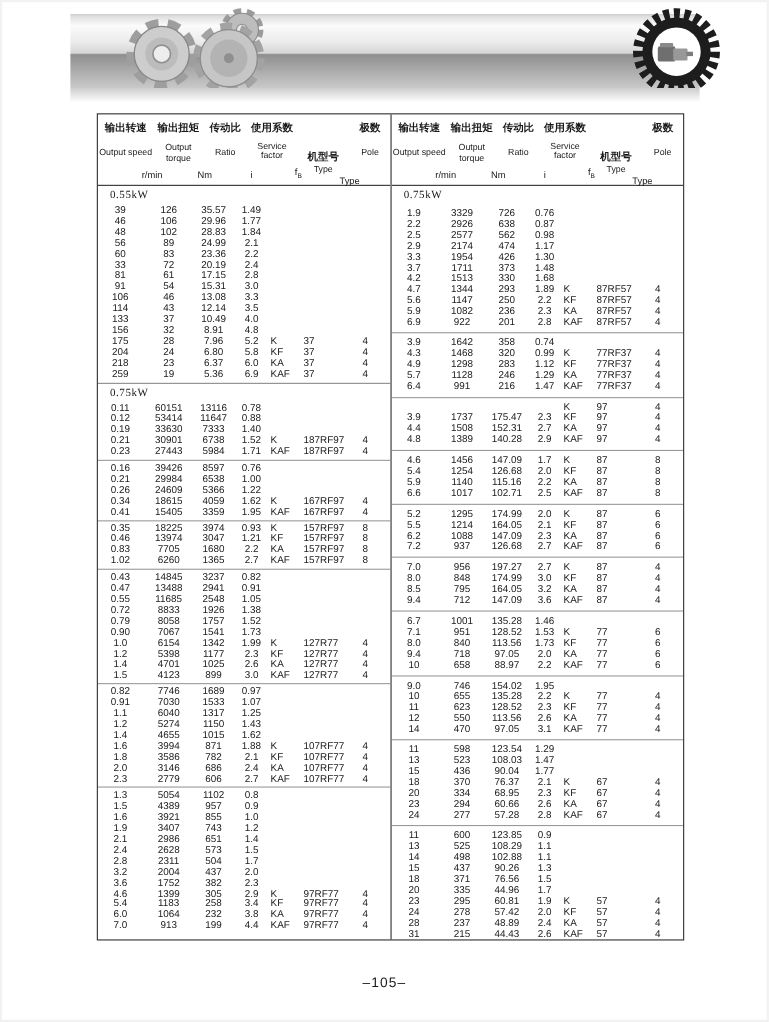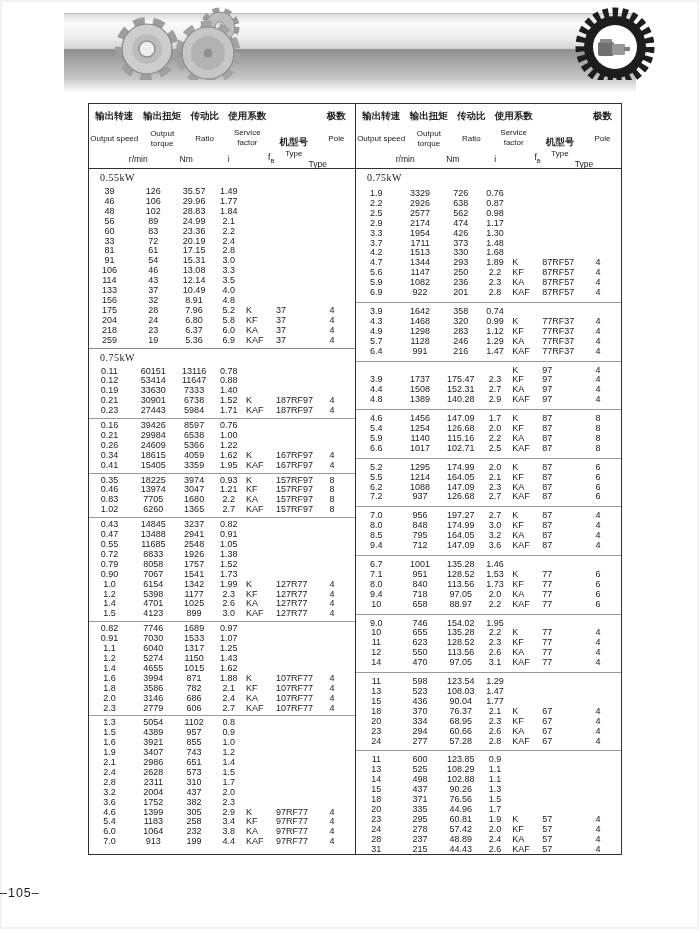--- a/index.html
+++ b/index.html
@@ -59,21 +59,21 @@
   .ncell:nth-child(1){width:26%;} .ncell:nth-child(2){width:30%;}
   .ncell:nth-child(3){width:22%;} .ncell:nth-child(4){width:22%;}
 
   .types { width:41%; }
   .type-row { padding-right:12px; }
   .tprefix { width:30px; flex:none; }
   .tmodel { flex:1; }
   .tpole { width:22px; flex:none; text-align:center; }
 
   .page-number {
-    position:absolute; left:0; right:0; top:886px; text-align:left;
+    position:absolute; left:0; right:0; top:886px; text-align:center;
     font-size:12.5px; letter-spacing:1px; color:#1a1a1a;
   }
 </style>
 </head>
 <body>
 
 <div class="page">
 
   <div class="banner">
     <svg class="gear-cluster" width="190" height="82" viewBox="0 0 190 82">
@@ -612,21 +612,21 @@
                 </div>
                 <div class="row num-row">
                   <div class="ncell">2.4</div>
                   <div class="ncell">2628</div>
                   <div class="ncell">573</div>
                   <div class="ncell">1.5</div>
                 </div>
                 <div class="row num-row">
                   <div class="ncell">2.8</div>
                   <div class="ncell">2311</div>
-                  <div class="ncell">310</div>
+                  <div class="ncell">504</div>
                   <div class="ncell">1.7</div>
                 </div>
                 <div class="row num-row">
                   <div class="ncell">3.2</div>
                   <div class="ncell">2004</div>
                   <div class="ncell">437</div>
                   <div class="ncell">2.0</div>
                 </div>
                 <div class="row num-row">
                   <div class="ncell">3.6</div>

